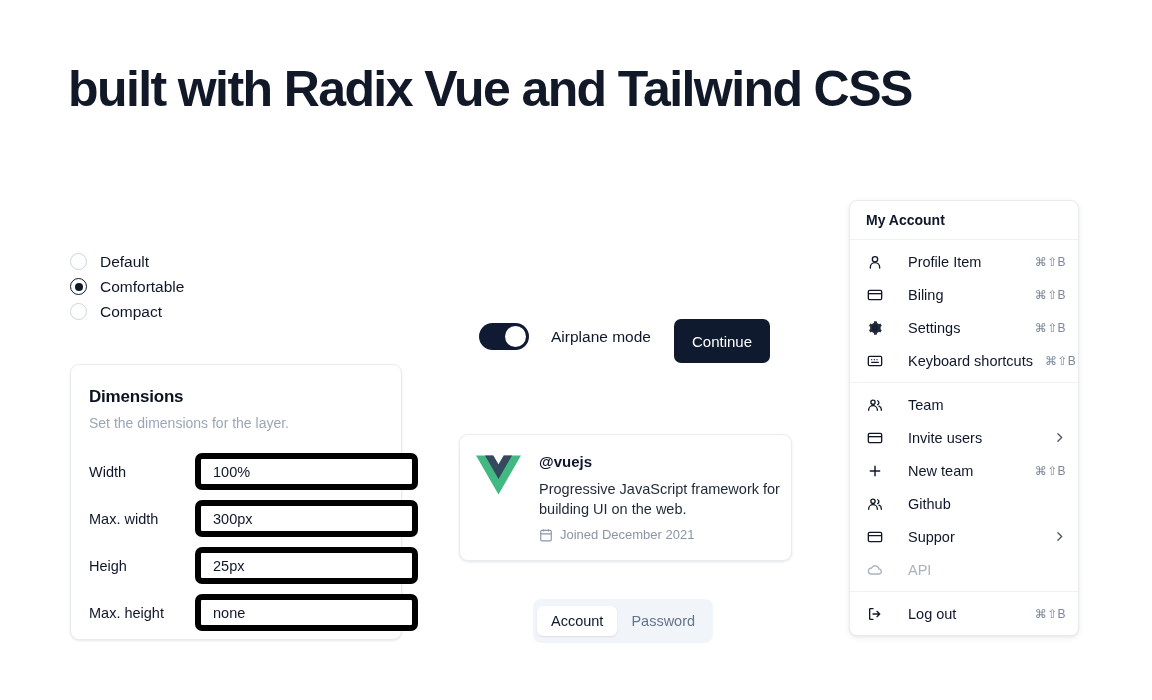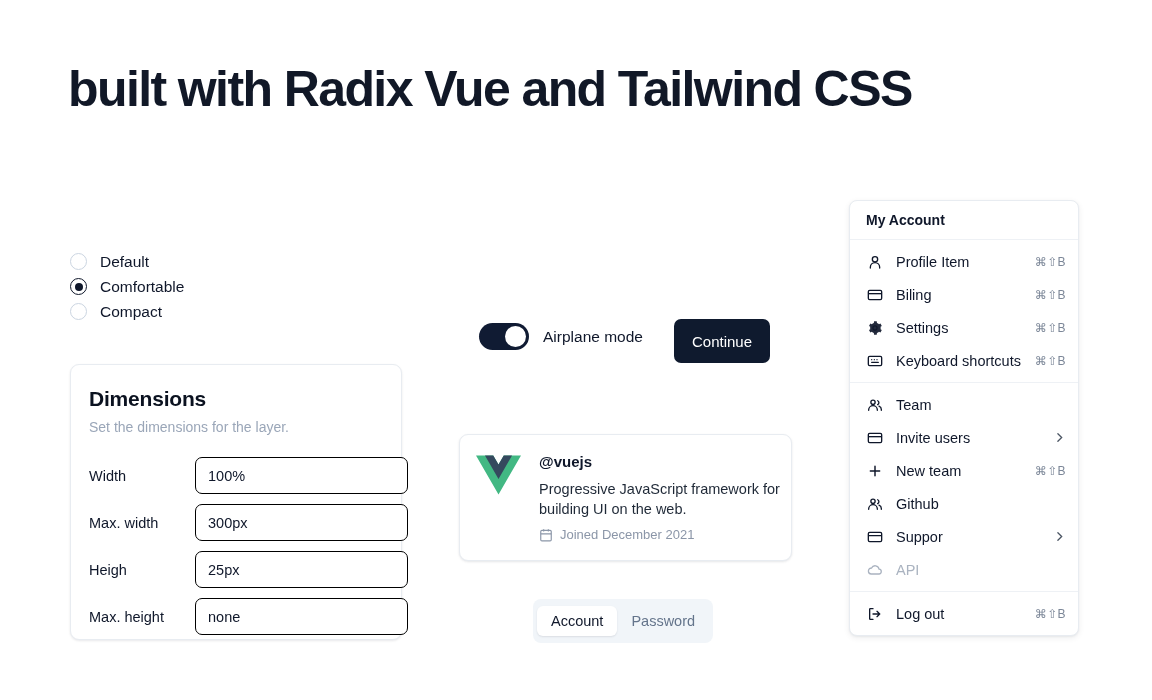--- a/index.html
+++ b/index.html
@@ -35,42 +35,42 @@
   .radio-dot { width: 8px; height: 8px; border-radius: 50%; background: #0f172a; }
   .radio-label { margin-left: 13px; font-size: 15.5px; color: #0f172a; }
 
   
   .dim-card {
     position: absolute; left: 70px; top: 364px; width: 332px; height: 276px;
     background: #fff; border: 1px solid #e8ecf1; border-radius: 9px;
     box-shadow: 0 1px 3px rgba(15,23,42,.06), 0 1px 2px rgba(15,23,42,.04);
     padding: 22px 18px 0 18px;
   }
-  .dim-title { font-size: 21px; font-weight: 600; color: #0b1220; letter-spacing: -.2px; }
+  .dim-title { font-size: 17px; font-weight: 600; color: #0b1220; letter-spacing: -.2px; }
   .dim-sub { margin-top: 8px; font-size: 14px; color: #9aa6b8; }
   .dim-rows { margin-top: 17px; }
   .dim-row { display: flex; align-items: center; height: 47px; }
   .dim-label { width: 106px; font-size: 14.5px; color: #0f172a; flex: none; }
   .dim-input {
-    flex: 1; height: 37px; border: 1px solid #000000; border-radius: 7px;
+    flex: 1; height: 37px; border: 6px solid #000000; border-radius: 7px;
     background: #fff; padding: 0 12px; font-size: 14.5px;
     font-family: "Liberation Sans", sans-serif; color: #0f172a; outline: none;
   }
 
   
   .switch-wrap { position: absolute; left: 479px; top: 323px; display: flex; align-items: center; }
   .switch {
     width: 50px; height: 27px; border-radius: 999px; background: #101b33;
     position: relative; flex: none; cursor: pointer;
   }
   .switch .knob {
     position: absolute; top: 3px; left: 26px;
     width: 21px; height: 21px; border-radius: 50%; background: #fff;
   }
-  .switch-label { margin-left: 14px; font-size: 15.5px; color: #0f172a; }
+  .switch-label { margin-left: 22px; font-size: 15.5px; color: #0f172a; }
 
   .continue-btn {
     position: absolute; left: 674px; top: 319px; width: 96px; height: 44px;
     background: #0f1a2e; color: #fff; border: none; border-radius: 7px;
     font-size: 15px; font-family: "Liberation Sans", sans-serif;
     cursor: pointer;
   }
 
   
   .hover-card {
@@ -108,21 +108,21 @@
     overflow: hidden;
   }
   .menu-header {
     height: 38px; display: flex; align-items: center; padding: 0 16px;
     font-size: 14px; font-weight: 700; color: #0f172a;
   }
   .menu-sep { height: 1px; background: #eef1f5; }
   .menu-group { padding: 5px 0; }
   .menu-item {
     height: 33px; display: flex; align-items: center; padding: 0 12px 0 16px;
-    font-size: 14.5px; color: #0f172a; cursor: pointer;
+    font-size: 14.5px; color: #0f172a; cursor: pointer; gap: 12px;
   }
   .menu-item.disabled { color: #aab3c0; cursor: default; }
   .mi-icon { width: 17px; height: 17px; flex: none; display: flex; align-items: center; justify-content: center; }
   .mi-label { margin-left: 13px; flex: 1; white-space: nowrap; }
   .mi-shortcut { font-size: 12px; color: #7c8798; letter-spacing: .4px; flex: none; }
   .mi-chevron { flex: none; color: #4b5563; display: flex; align-items: center; }
 </style>
 </head>
 <body>
 

